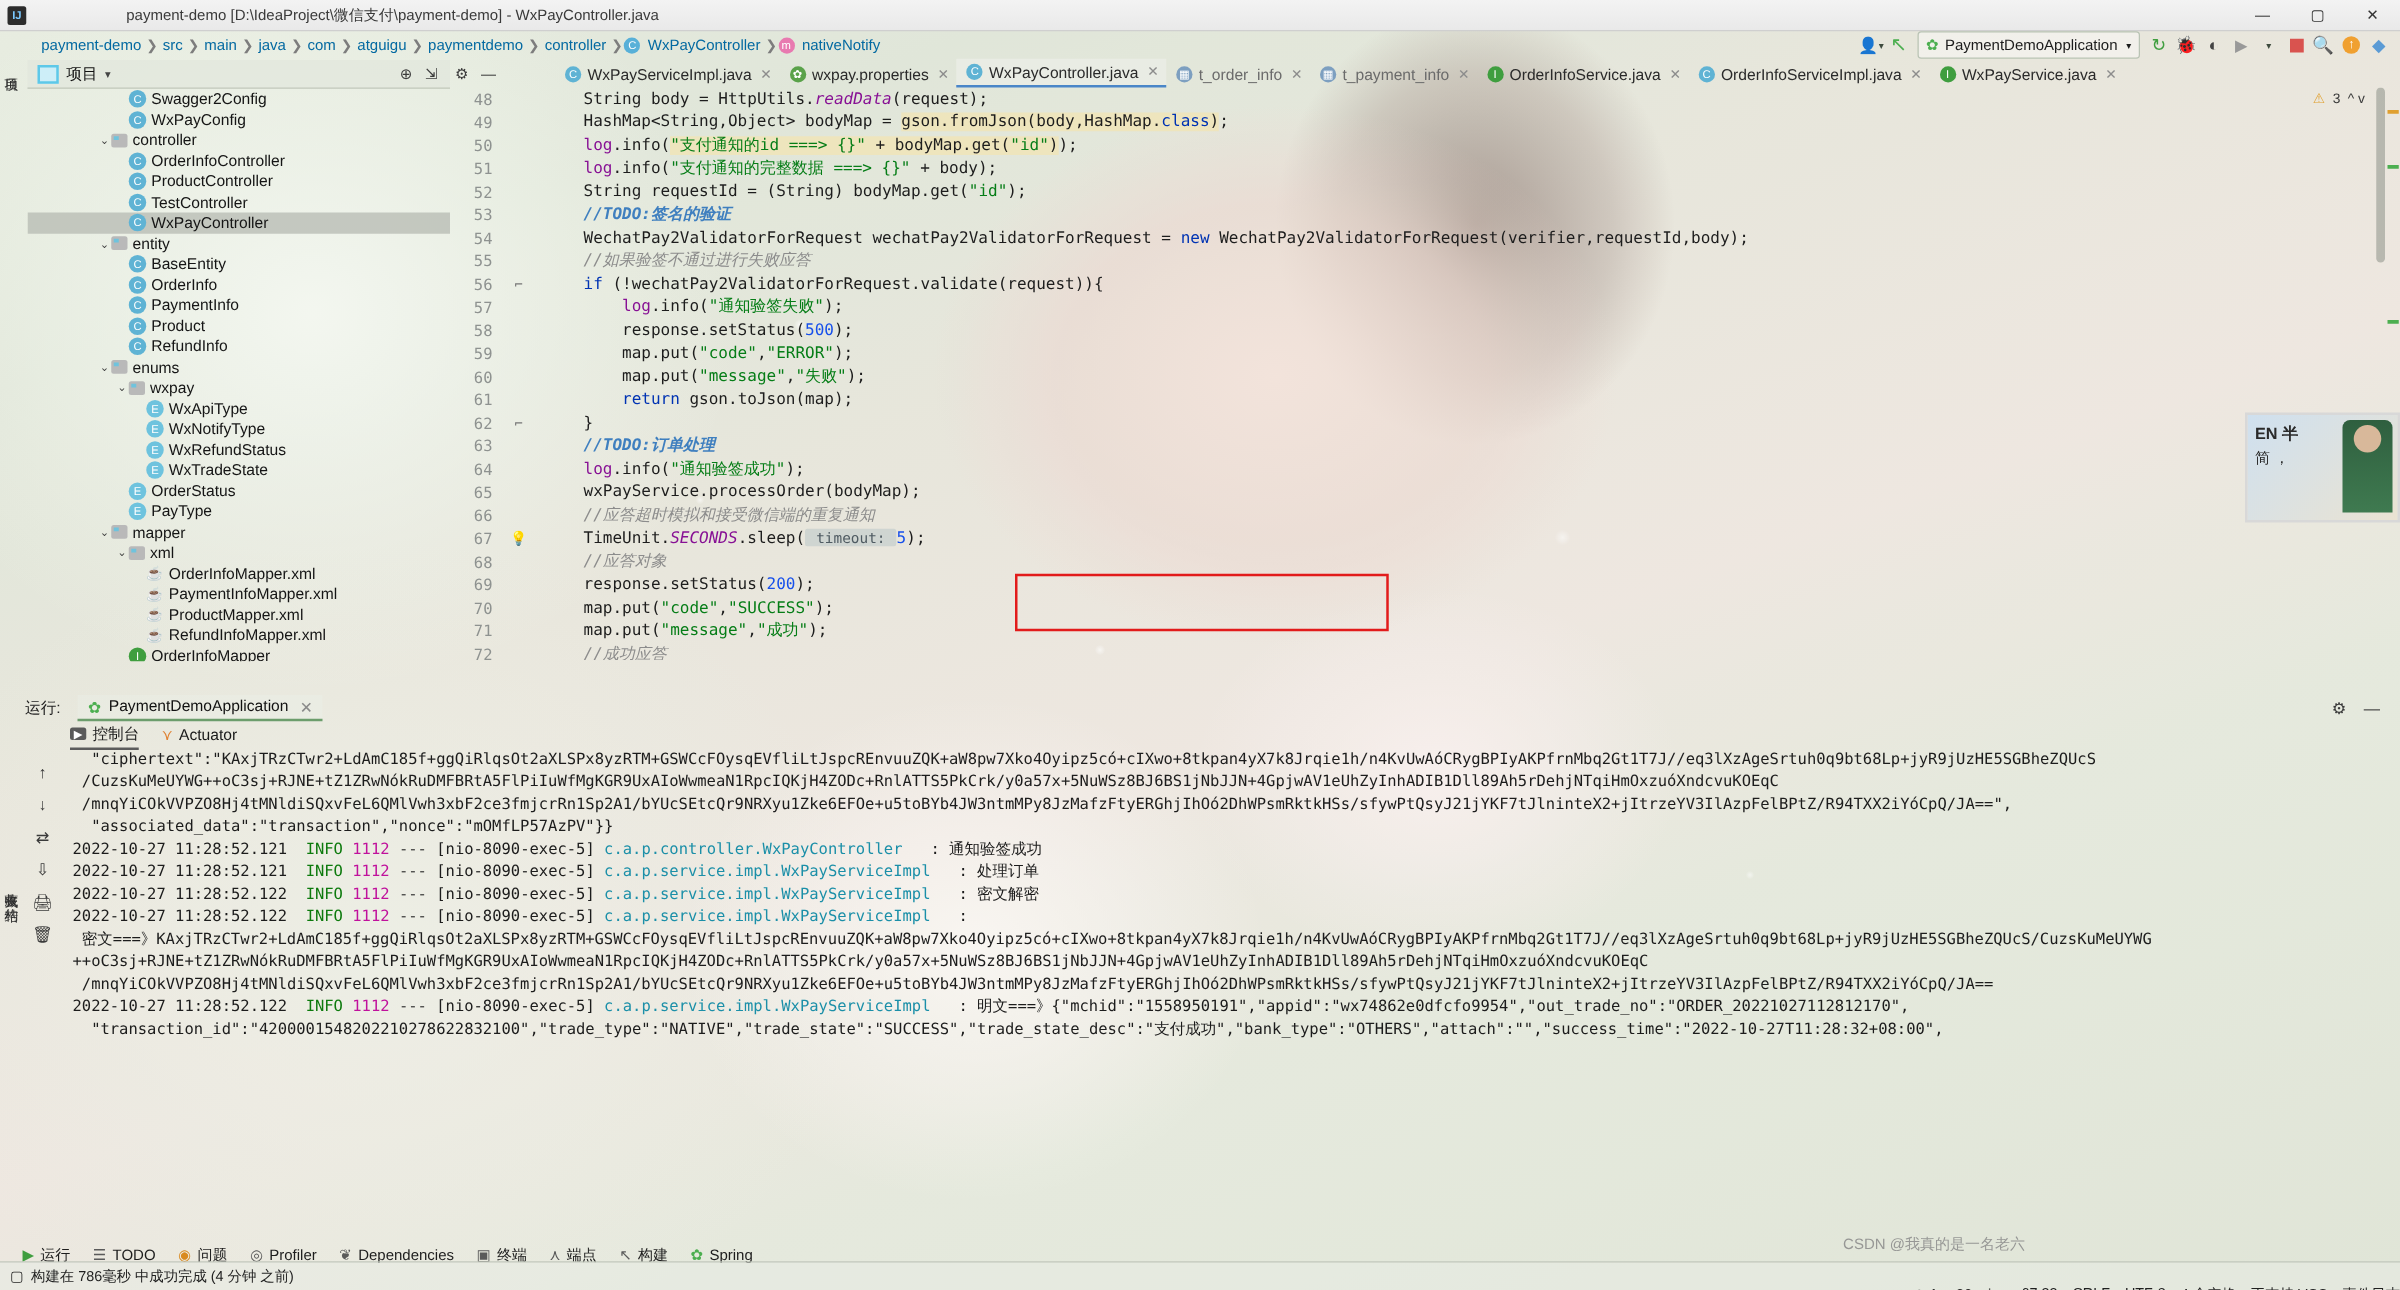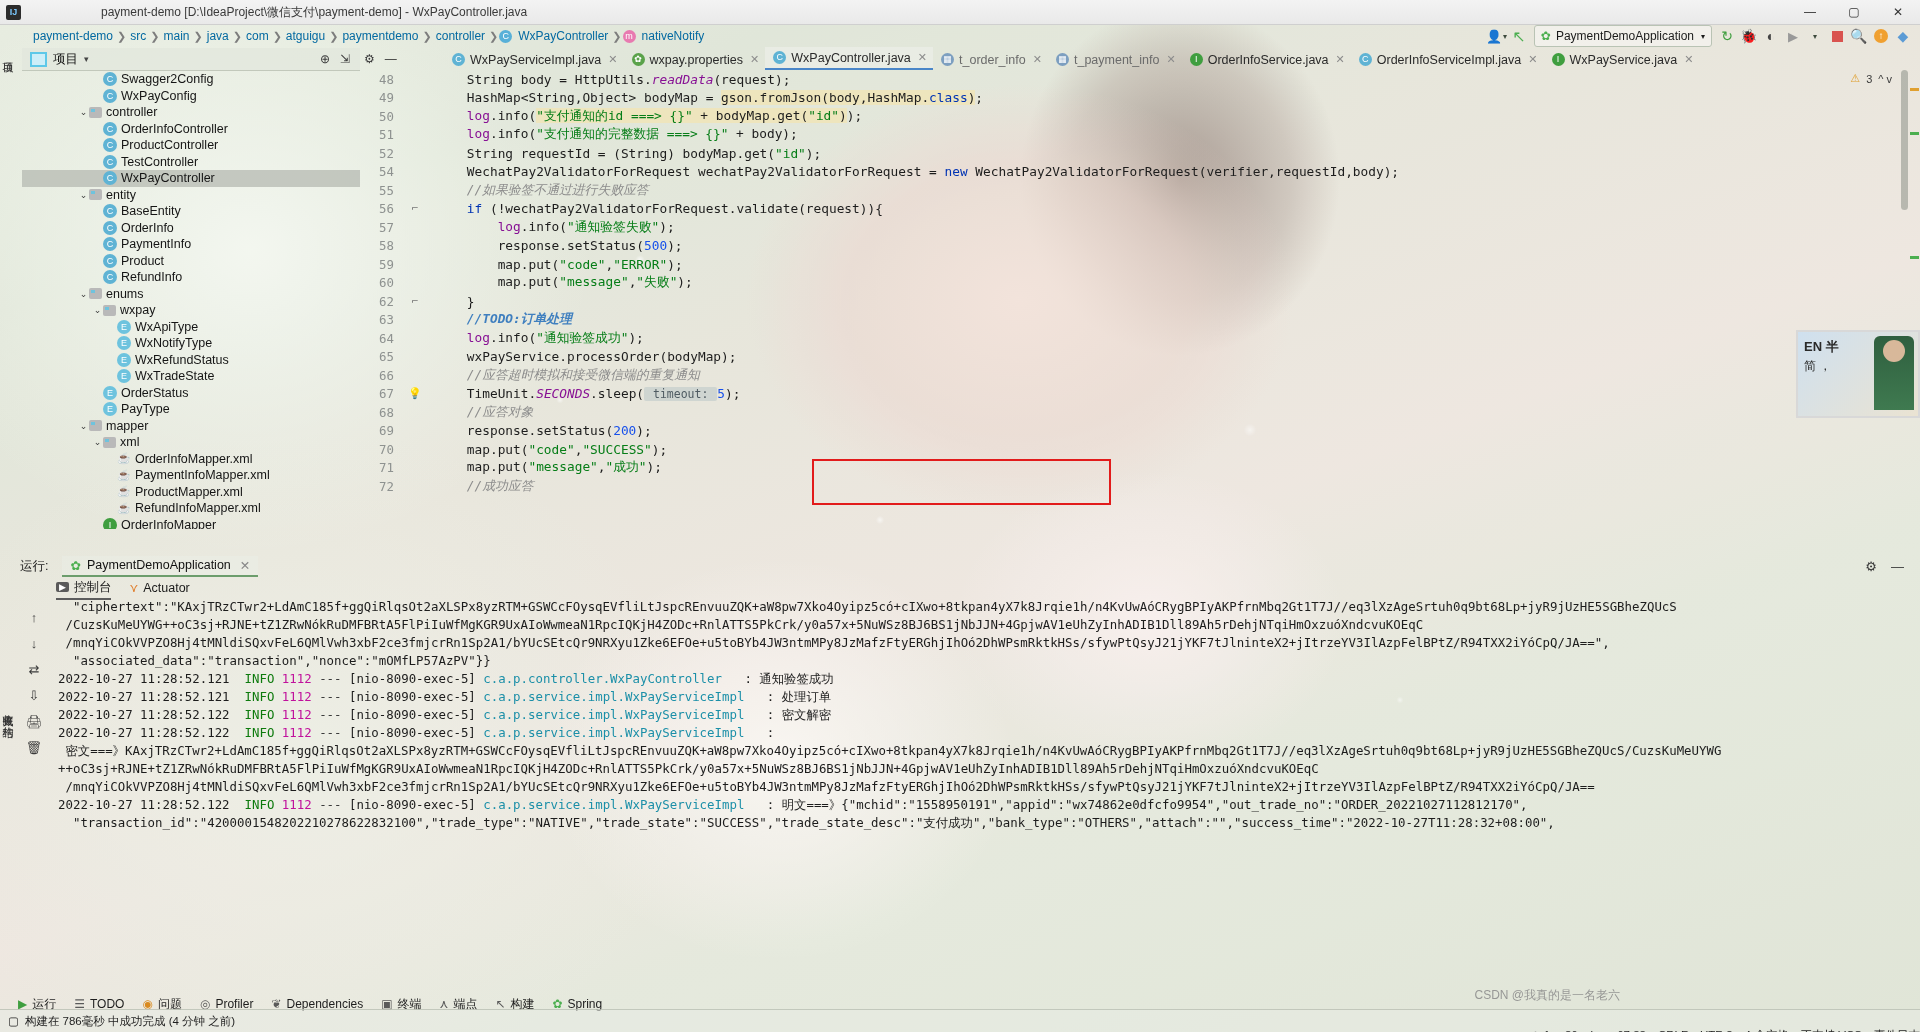--- a/index.html
+++ b/index.html
@@ -442,27 +442,29 @@
     </div>
   </div>
 
   <div id="code-wrap">
     <div id="code-lines">
         <div class="code-line mono"><span class="lnum">48</span><span class="gmark"></span><span class="ctext"><span class="pad4">    </span>String body = HttpUtils.<span class="stat">readData</span>(request);</span></div>
         <div class="code-line mono"><span class="lnum">49</span><span class="gmark"></span><span class="ctext">    HashMap&lt;String,Object&gt; bodyMap = <span class="hl">gson.fromJson(body,HashMap.<span class="k">class</span>)</span>;</span></div>
         <div class="code-line mono"><span class="lnum">50</span><span class="gmark"></span><span class="ctext">    <span class="fld">log</span>.info(<span class="hl"><span class="s">"支付通知的id ===&gt; {}"</span> + bodyMap.get(<span class="s">"id"</span>)</span>);</span></div>
         <div class="code-line mono"><span class="lnum">51</span><span class="gmark"></span><span class="ctext">    <span class="fld">log</span>.info(<span class="s">"支付通知的完整数据 ===&gt; {}"</span> + body);</span></div>
         <div class="code-line mono"><span class="lnum">52</span><span class="gmark"></span><span class="ctext">    String requestId = (String) bodyMap.get(<span class="s">"id"</span>);</span></div>
+        <div class="code-line mono"><span class="lnum">53</span><span class="gmark"></span><span class="ctext">    <span class="todo">//TODO:签名的验证</span></span></div>
         <div class="code-line mono"><span class="lnum">54</span><span class="gmark"></span><span class="ctext">    WechatPay2ValidatorForRequest wechatPay2ValidatorForRequest = <span class="k">new</span> WechatPay2ValidatorForRequest(verifier,requestId,body);</span></div>
         <div class="code-line mono"><span class="lnum">55</span><span class="gmark"></span><span class="ctext">    <span class="c">//如果验签不通过进行失败应答</span></span></div>
         <div class="code-line mono"><span class="lnum">56</span><span class="gmark" style="color: rgb(119, 119, 119);">⌐</span><span class="ctext">    <span class="k">if</span> (!wechatPay2ValidatorForRequest.validate(request)){</span></div>
         <div class="code-line mono"><span class="lnum">57</span><span class="gmark"></span><span class="ctext">        <span class="fld">log</span>.info(<span class="s">"通知验签失败"</span>);</span></div>
         <div class="code-line mono"><span class="lnum">58</span><span class="gmark"></span><span class="ctext">        response.setStatus(<span class="n">500</span>);</span></div>
         <div class="code-line mono"><span class="lnum">59</span><span class="gmark"></span><span class="ctext">        map.put(<span class="s">"code"</span>,<span class="s">"ERROR"</span>);</span></div>
         <div class="code-line mono"><span class="lnum">60</span><span class="gmark"></span><span class="ctext">        map.put(<span class="s">"message"</span>,<span class="s">"失败"</span>);</span></div>
+        <div class="code-line mono"><span class="lnum">61</span><span class="gmark"></span><span class="ctext">        <span class="k">return</span> gson.toJson(map);</span></div>
         <div class="code-line mono"><span class="lnum">62</span><span class="gmark" style="color: rgb(119, 119, 119);">⌐</span><span class="ctext">    }</span></div>
         <div class="code-line mono"><span class="lnum">63</span><span class="gmark"></span><span class="ctext">    <span class="todo">//TODO:订单处理</span></span></div>
         <div class="code-line mono"><span class="lnum">64</span><span class="gmark"></span><span class="ctext">    <span class="fld">log</span>.info(<span class="s">"通知验签成功"</span>);</span></div>
         <div class="code-line mono"><span class="lnum">65</span><span class="gmark"></span><span class="ctext">    wxPayService.processOrder(bodyMap);</span></div>
         <div class="code-line mono"><span class="lnum">66</span><span class="gmark"></span><span class="ctext">    <span class="c">//应答超时模拟和接受微信端的重复通知</span></span></div>
         <div class="code-line mono"><span class="lnum">67</span><span class="gmark" style="color: rgb(240, 180, 41);">💡</span><span class="ctext">    TimeUnit.<span class="stat">SECONDS</span>.sleep(<span class="hint"> timeout: </span><span class="n">5</span>);</span></div>
         <div class="code-line mono"><span class="lnum">68</span><span class="gmark"></span><span class="ctext">    <span class="c">//应答对象</span></span></div>
         <div class="code-line mono"><span class="lnum">69</span><span class="gmark"></span><span class="ctext">    response.setStatus(<span class="n">200</span>);</span></div>
         <div class="code-line mono"><span class="lnum">70</span><span class="gmark"></span><span class="ctext">    map.put(<span class="s">"code"</span>,<span class="s">"SUCCESS"</span>);</span></div>
         <div class="code-line mono"><span class="lnum">71</span><span class="gmark"></span><span class="ctext">    map.put(<span class="s">"message"</span>,<span class="s">"成功"</span>);</span></div>

